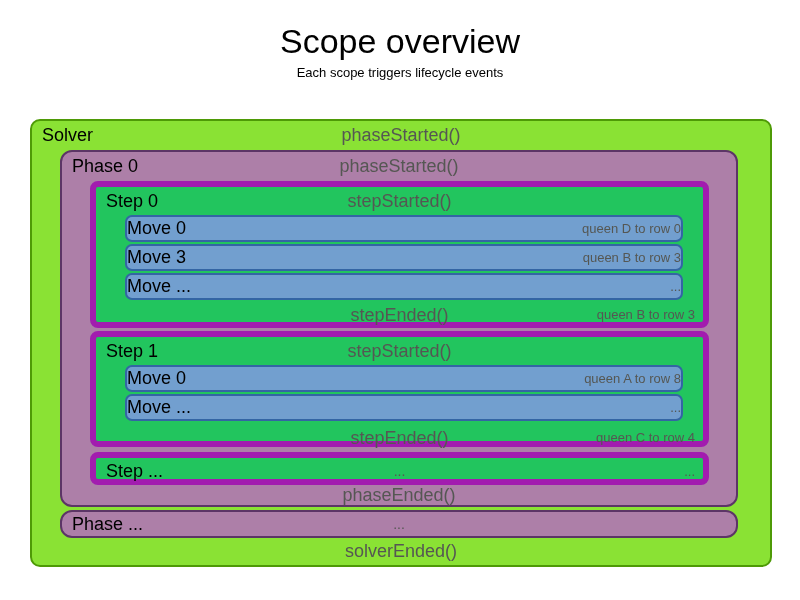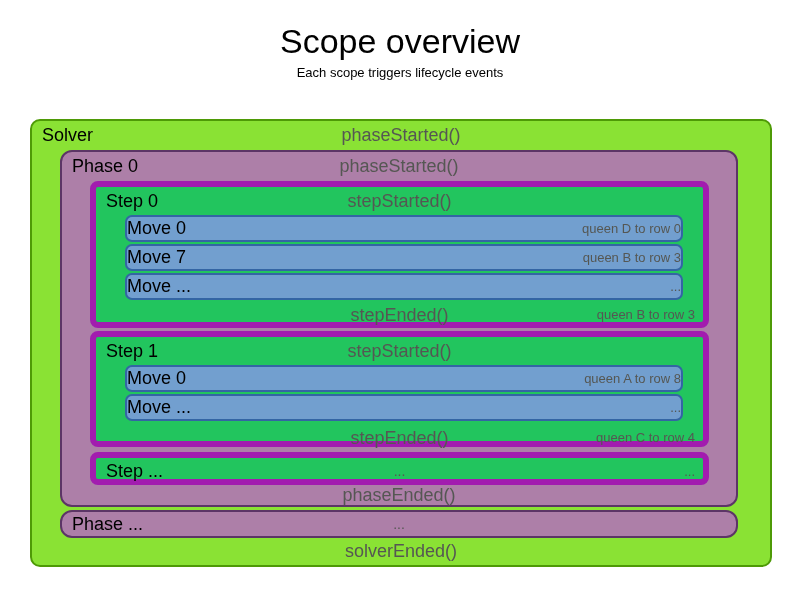--- a/index.html
+++ b/index.html
@@ -103,21 +103,21 @@
       <div class="header-row short">
         <span class="box-label">Step 0</span>
         <span class="event">stepStarted()</span>
       </div>
       <div class="moves">
         <div class="move-row">
           <span class="move-label">Move 0</span>
           <span class="detail">queen D to row 0</span>
         </div>
         <div class="move-row">
-          <span class="move-label">Move 7</span>
+          <span class="move-label">Move 3</span>
           <span class="detail">queen B to row 3</span>
         </div>
         <div class="move-row">
           <span class="move-label">Move ...</span>
           <span class="detail">...</span>
         </div>
       </div>
       <div class="end-row">
         <span class="event">stepEnded()</span>
         <span class="detail end-detail">queen B to row 3</span>

